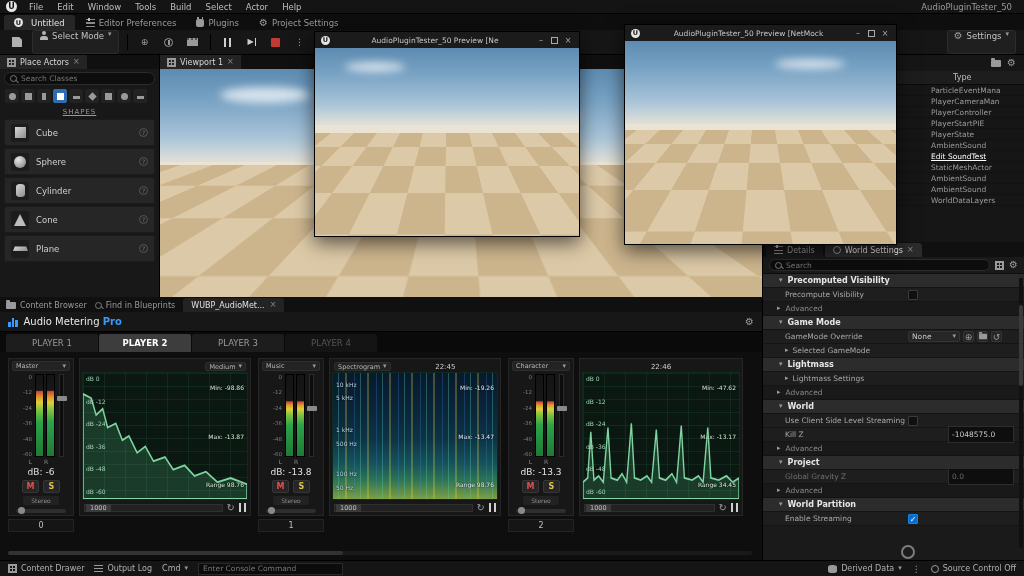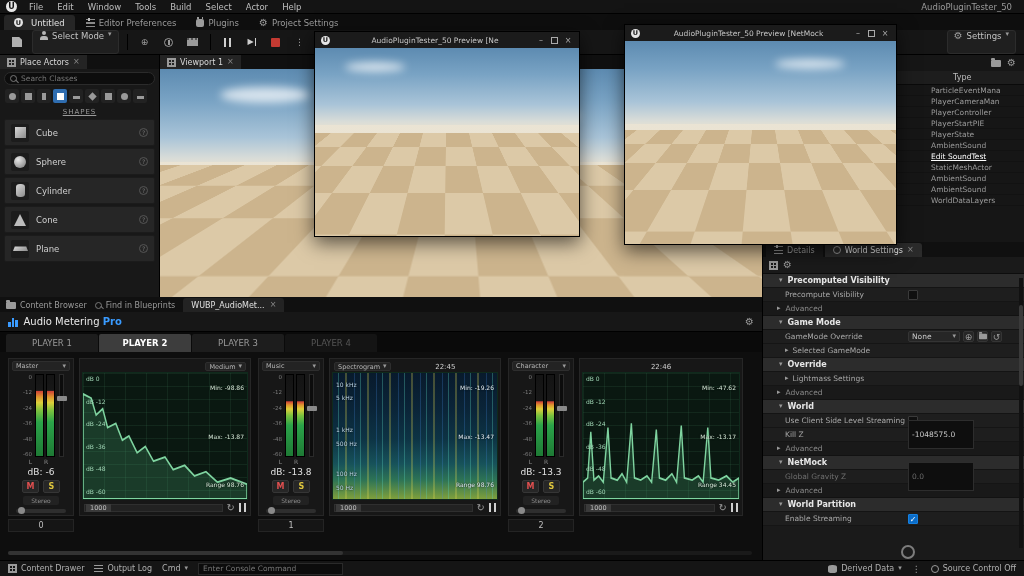--- a/index.html
+++ b/index.html
@@ -117,21 +117,21 @@
 .d-search .box{flex:1;height:12px;background:#0d0d0d;border:1px solid #2b2b2b;border-radius:6px;display:flex;align-items:center;gap:4px;padding:0 5px;}
 .d-search input{flex:1;background:transparent;border:0;outline:0;color:#9a9a9a;font-size:7.5px;}
 .d-sec{height:14px;background:#2c2c2c;border-bottom:1px solid #141414;display:flex;align-items:center;gap:5px;padding-left:16px;font-size:8px;font-weight:bold;color:#e6e6e6;position:relative;}
 .d-row{height:14px;background:#1e1e1e;border-bottom:1px solid #151515;display:flex;align-items:center;padding-left:22px;font-size:7.5px;color:#a8a8a8;position:relative;}
 .d-adv{height:14px;background:#191919;border-bottom:1px solid #121212;display:flex;align-items:center;gap:5px;padding-left:14px;font-size:7.5px;color:#8a8a8a;}
 .d-label{overflow:hidden;white-space:nowrap;max-width:120px;}
 .d-right{position:absolute;left:145px;display:flex;align-items:center;gap:3px;}
 .chk{width:10px;height:10px;border:1px solid #3a3a3a;background:#101010;border-radius:1px;}
 .chk.on{background:#0a6cc8;border-color:#1580e0;}
 .chk.on::after{content:'✓';color:#fff;font-size:8px;display:block;text-align:center;line-height:10px;}
-.d-input{min-width:66px;height:29px;background:#0e0e0e;border:1px solid #2d2d2d;color:#c8c8c8;font-size:7.5px;display:flex;align-items:center;padding:0 3px;}
+.d-input{min-width:66px;height:17px;background:#0e0e0e;border:1px solid #2d2d2d;color:#c8c8c8;font-size:7.5px;display:flex;align-items:center;padding:0 3px;margin-left:40px;}
 .d-input.dim{color:#6a6a6a;}
 .d-drop{min-width:52px;height:11px;background:#262626;border:1px solid #343434;border-radius:2px;color:#c8c8c8;font-size:7.5px;display:flex;align-items:center;justify-content:space-between;padding:0 3px;gap:3px;}
 .mini-ic{width:11px;height:11px;background:#262626;border:1px solid #343434;border-radius:2px;display:flex;align-items:center;justify-content:center;}
 .bubble{position:absolute;left:138px;top:303px;width:14px;height:14px;border-radius:50%;border:2px solid #7d7d7d;background:#1c1c1c;z-index:5;}
 .d-bottom{position:absolute;left:0;bottom:0;width:262px;height:16px;display:flex;align-items:center;justify-content:flex-end;padding:0 10px;background:#1a1a1a;}
 .dscroll{position:absolute;right:1px;top:36px;width:4px;height:270px;background:#111;}
 .dscroll::after{content:'';position:absolute;left:0;top:10%;width:4px;height:30%;background:#3a3a3a;border-radius:2px;}
 
 .dockstrip{position:absolute;left:0;top:297px;width:762px;height:15px;background:#101010;display:flex;align-items:flex-end;gap:8px;padding:0 6px;font-size:8px;color:#9a9a9a;}
 .dock-item{display:flex;align-items:center;gap:4px;height:14px;}
@@ -415,20 +415,24 @@
         <span class="sliders-ic"></span>
         <span>Details</span>
       </div>
       <div class="d-tab active">
         <span class="dot-ic"></span>
         <span>World Settings</span>
         <span class="x-icon"></span>
       </div>
     </div>
     <div class="d-search">
+      <div class="box">
+        <span class="mag"></span>
+        <input placeholder="Search" style="">
+      </div>
       <span class="grid-ic"></span>
       <span class="gear"></span>
     </div>
 
     <div class="d-sec">
       <span class="tri down"></span>
       <span>Precomputed Visibility</span>
     </div>
     <div class="d-row">
       <span class="d-label">Precompute Visibility</span>
@@ -461,21 +465,21 @@
             <span class="undo"></span>
           </span>
       </span>
     </div>
     <div class="d-row">
       <span class="tri right" style="margin-right:4px"></span>
       <span class="d-label">Selected GameMode</span>
     </div>
     <div class="d-sec">
       <span class="tri down"></span>
-      <span>Override</span>
+      <span>Lightmass</span>
     </div>
     <div class="d-row">
       <span class="tri right" style="margin-right:4px"></span>
       <span class="d-label">Lightmass Settings</span>
     </div>
     <div class="d-adv">
       <span class="tri right"></span>
       <span>Advanced</span>
     </div>
     <div class="d-sec">
@@ -493,21 +497,21 @@
       <span class="d-right">
           <span class="d-input">-1048575.0</span>
         </span>
     </div>
     <div class="d-adv">
       <span class="tri right"></span>
       <span>Advanced</span>
     </div>
     <div class="d-sec">
       <span class="tri down"></span>
-      <span>NetMock</span>
+      <span>Project</span>
     </div>
     <div class="d-row">
       <span class="d-label" style="color:#6f6f6f">Global Gravity Z</span>
       <span class="d-right">
           <span class="d-input dim">0.0</span>
         </span>
     </div>
     <div class="d-adv">
       <span class="tri right"></span>
       <span>Advanced</span>

